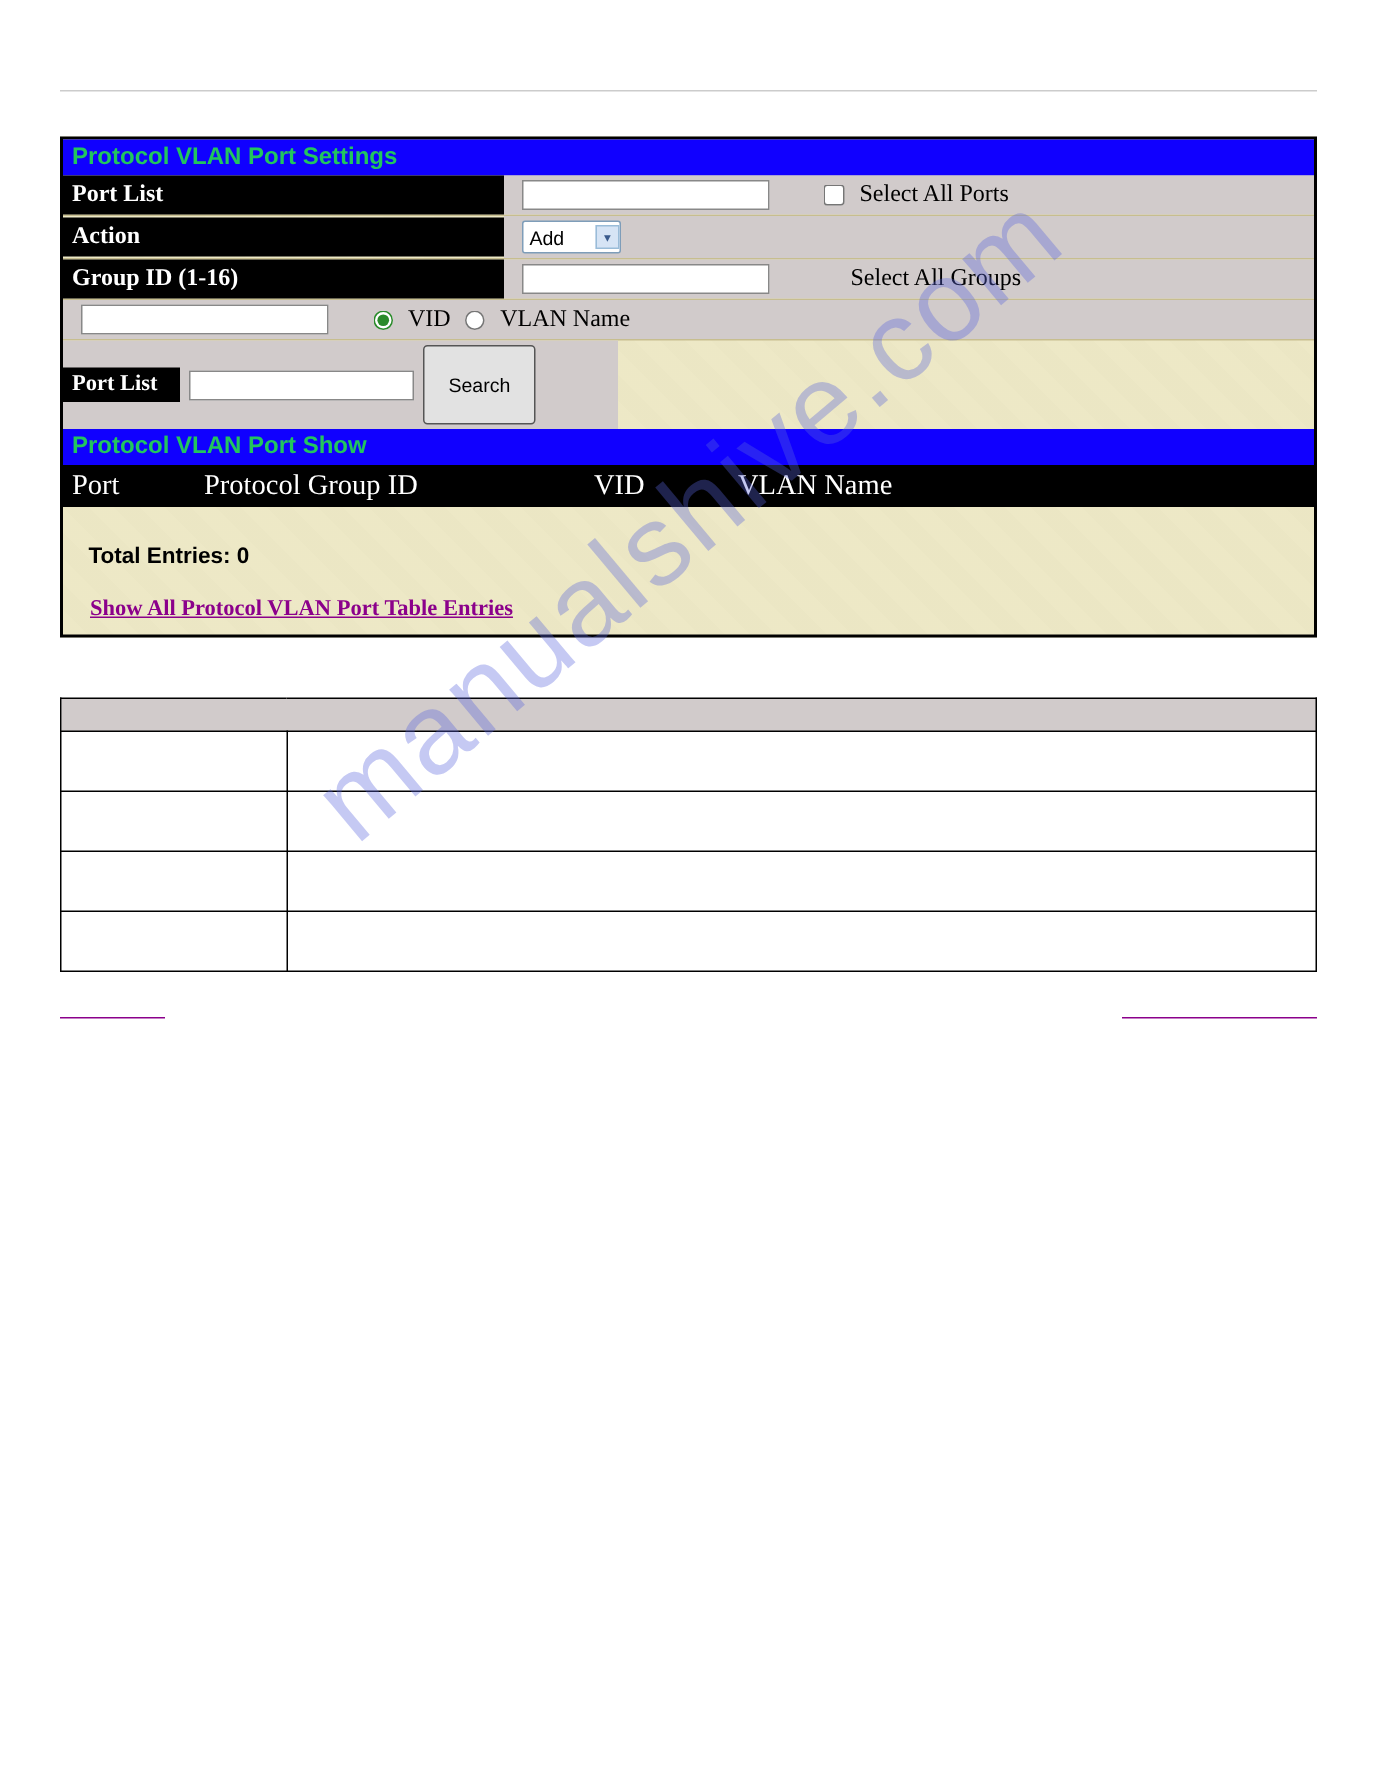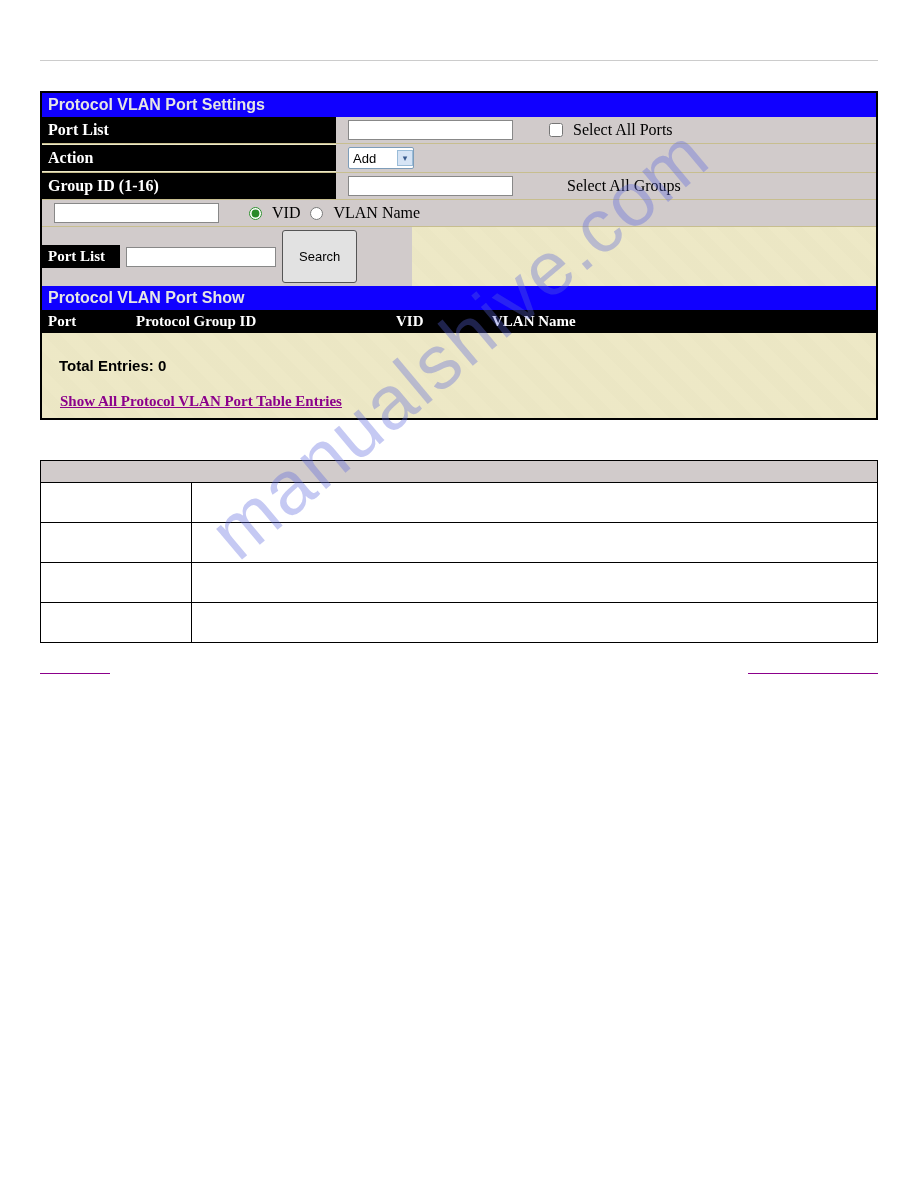--- a/index.html
+++ b/index.html
@@ -18,21 +18,21 @@
   }
   .panel {
     border: 2px solid #000;
     background: #f0ebc8;
     background-image: repeating-linear-gradient(45deg, rgba(0,0,0,0.01) 0 12px, rgba(0,0,0,0.02) 12px 24px);
     width: 100%;
     margin-bottom: 40px;
   }
   .blue-header {
     background: #1000ff;
-    color: #e5e5e5;
+    color: #22c55e;
     font-family: Arial, sans-serif;
     font-weight: bold;
     font-size: 16px;
     padding: 3px 6px;
   }
   .form-row {
     display: flex;
     align-items: center;
     border-bottom: 1px solid #c7be8f;
   }
@@ -127,22 +127,22 @@
     color: #fff;
     font-family: "Times New Roman", serif;
     font-weight: bold;
     font-size: 15px;
     padding: 3px 6px;
   }
   .table-head-black {
     background: #000;
     color: #fff;
     font-family: "Times New Roman", serif;
-    font-weight: bold;
-    font-size: 15px;
+    font-weight: normal;
+    font-size: 19px;
     display: flex;
   }
   .th1 { flex: 0 0 88px; padding: 3px 6px; }
   .th2 { flex: 0 0 260px; padding: 3px 6px; }
   .th3 { flex: 0 0 96px; padding: 3px 6px; }
   .th4 { flex: 1; padding: 3px 6px; }
   .total-entries {
     font-family: Arial, sans-serif;
     font-weight: bold;
     font-size: 15px;

